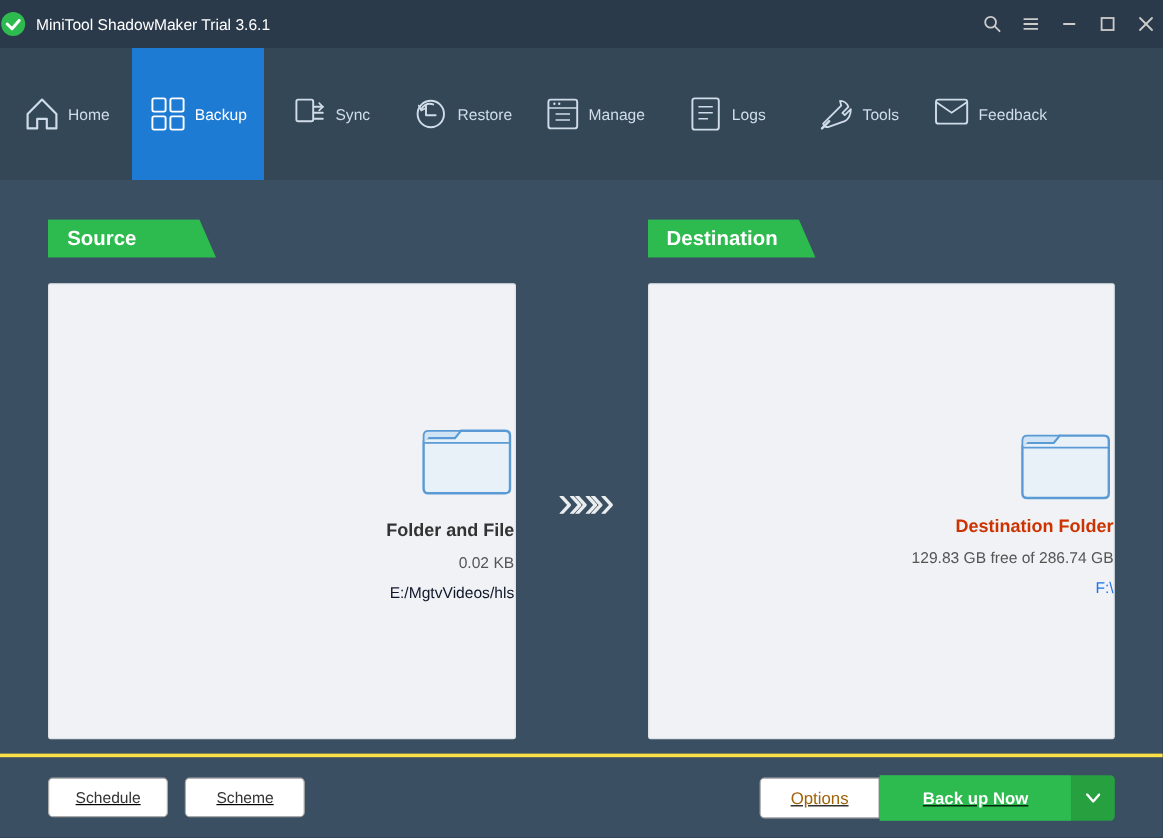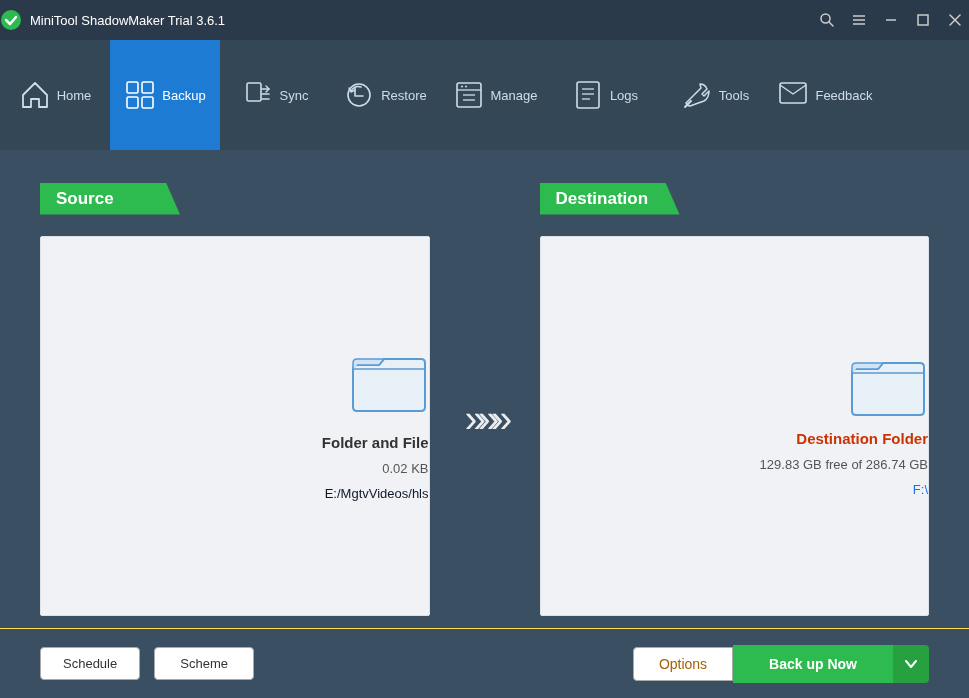--- a/index.html
+++ b/index.html
@@ -176,21 +176,22 @@
     }
 
     
     .bottom-bar {
       background: #3a4f62;
       height: 70px;
       display: flex;
       align-items: center;
       justify-content: space-between;
       padding: 0 40px;
-      border-top: 1px solid #fde047;
+      border-top: 3px solid #fde047;
+      text-decoration: underline;
     }
     .bottom-left {
       display: flex;
       gap: 14px;
     }
     .btn-outline {
       background: #fff;
       border: 1px solid #aaa;
       border-radius: 4px;
       padding: 8px 22px;

